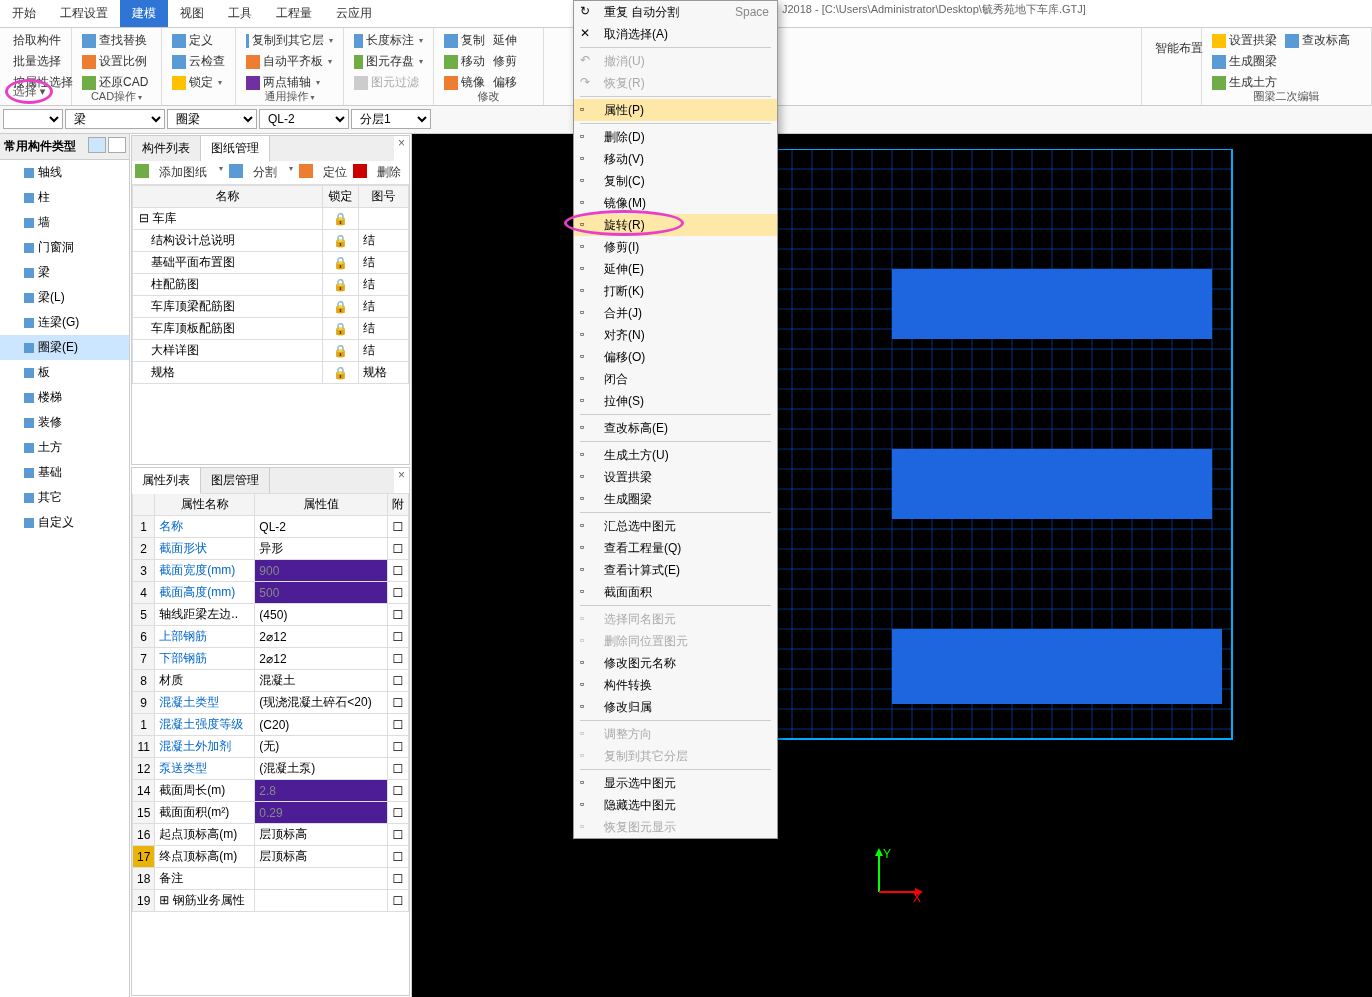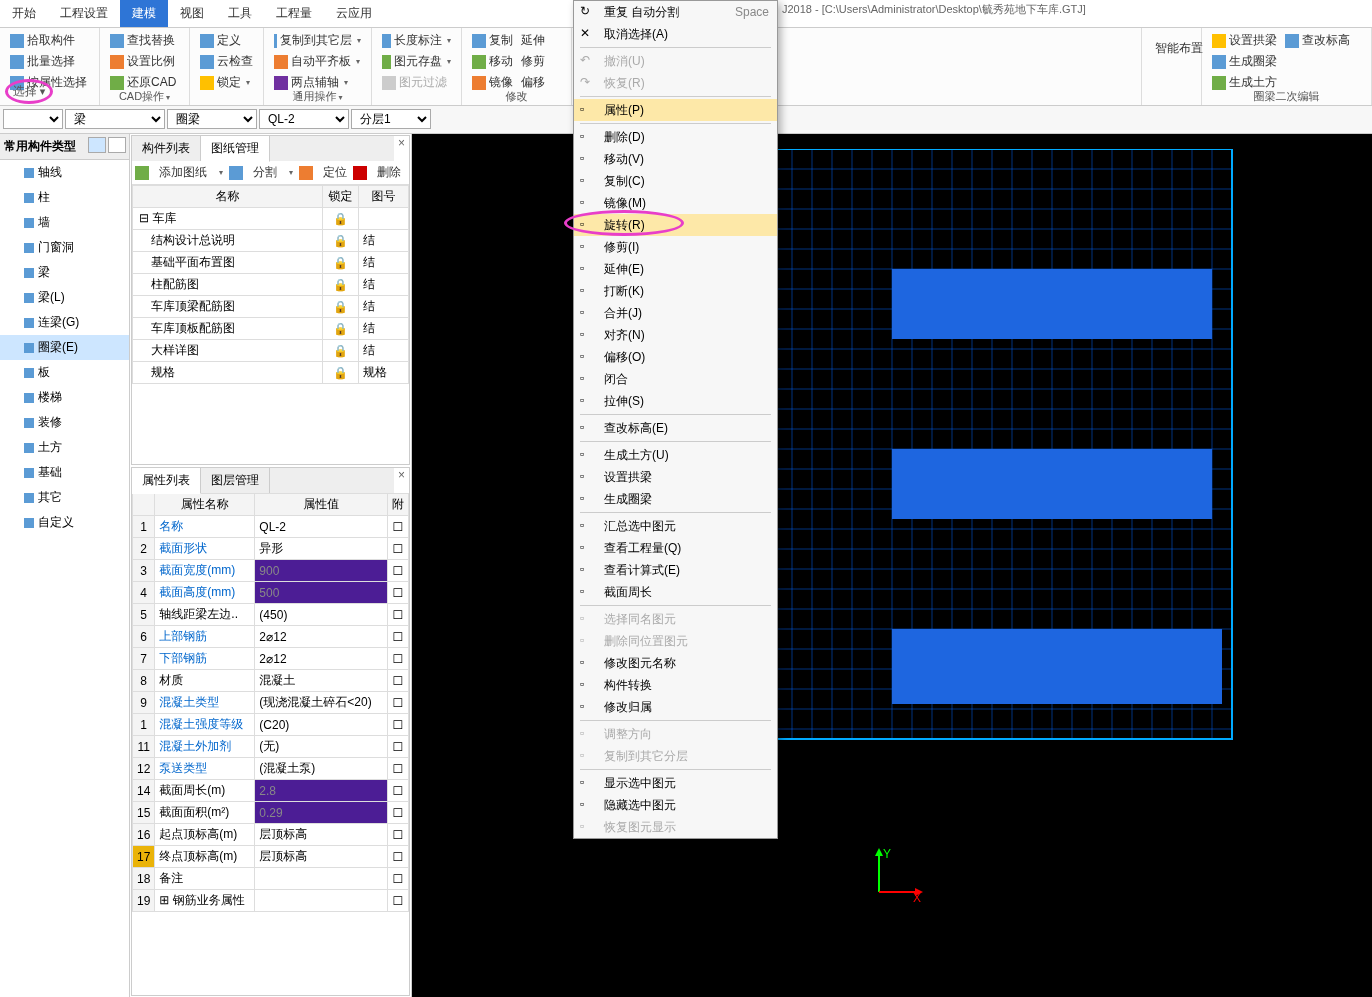--- a/index.html
+++ b/index.html
@@ -24,21 +24,21 @@
 .leftnav{width:130px;background:#fff;border-right:1px solid #ccc;overflow:hidden}
 .leftnav .hdr{background:#eee;padding:4px;font-weight:bold;border-bottom:1px solid #ccc}
 .leftnav .nitem{padding:4px 24px;cursor:pointer;display:flex;align-items:center;gap:4px}
 .leftnav .nitem.sel{background:#cde6ff}
 .mid{width:282px;display:flex;flex-direction:column;background:#fff;border-right:1px solid #ccc}
 .panel{border:1px solid #ccc;margin:1px}
 .ptabs{display:flex;background:#eee}
 .ptab{padding:4px 10px;cursor:pointer;border-right:1px solid #ccc}
 .ptab.a{background:#fff;border-bottom:1px solid #fff;margin-bottom:-1px}
 .tb{display:flex;gap:6px;padding:3px;border-bottom:1px solid #ddd}
-.tb .tbtn{display:flex;align-items:center;gap:10px;cursor:pointer;color:#333}
+.tb .tbtn{display:flex;gap:10px;cursor:pointer;color:#333}
 table.dg{width:100%;border-collapse:collapse}
 table.dg th,table.dg td{border:1px solid #ddd;padding:2px 4px;text-align:left;height:19px}
 table.dg th{background:#f4f4f4;text-align:center;font-weight:normal}
 table.dg tr.sel td{background:#cde6ff}
 table.dg td.lnk{color:#0066cc}
 table.dg td.ro{background:#4c1d95;color:#888}
 .lock{color:#e8a33d}
 .canvas{flex:1;background:#000;position:relative;overflow:hidden}
 .dwg{position:absolute;left:200px;top:15px;width:900px;height:800px}
 .grid line{stroke:#0066ff;stroke-width:0.5}
@@ -66,21 +66,21 @@
   <div class="tab">开始</div>
   <div class="tab">工程设置</div>
   <div class="tab active">建模</div>
   <div class="tab">视图</div>
   <div class="tab">工具</div>
   <div class="tab">工程量</div>
   <div class="tab">云应用</div>
 </div>
 
 <div class="ribbon">
-  <div class="ribbon-group" style="width:100px">
+  <div class="ribbon-group" style="width:72px">
     <div class="rbtn">
         <span class="ico b"></span>
         <span>拾取构件</span>
       </div>
     <div class="rbtn">
         <span class="ico b"></span>
         <span>批量选择</span>
       </div>
     <div class="rbtn">
         <span class="ico b"></span>
@@ -632,21 +632,21 @@
       <div class="citem">
         <span class="cicon">▫</span>
         <span>查看工程量(Q)</span>
       </div>
       <div class="citem">
         <span class="cicon">▫</span>
         <span>查看计算式(E)</span>
       </div>
       <div class="citem">
         <span class="cicon">▫</span>
-        <span>截面周长</span>
+        <span>截面面积</span>
       </div>
       <div class="csep"></div>
       <div class="citem dis">
         <span class="cicon">▫</span>
         <span>选择同名图元</span>
       </div>
       <div class="citem dis">
         <span class="cicon">▫</span>
         <span>删除同位置图元</span>
       </div>

